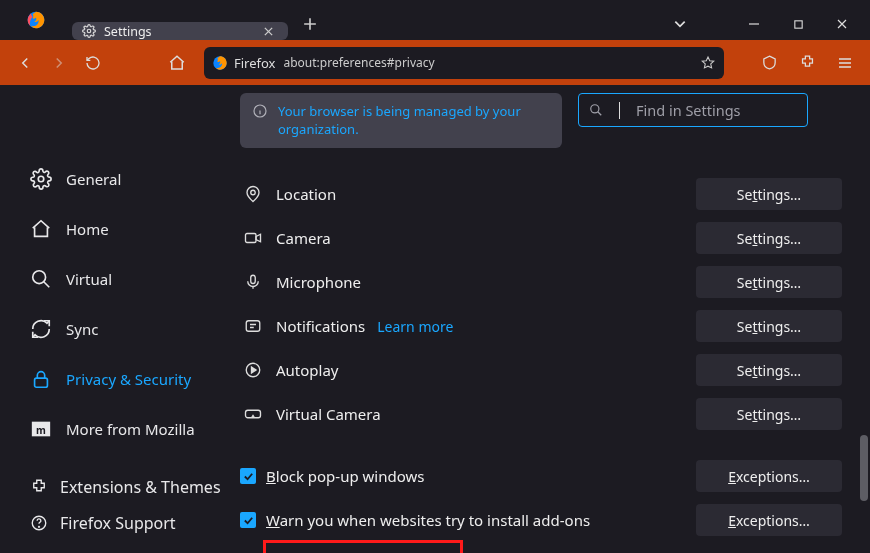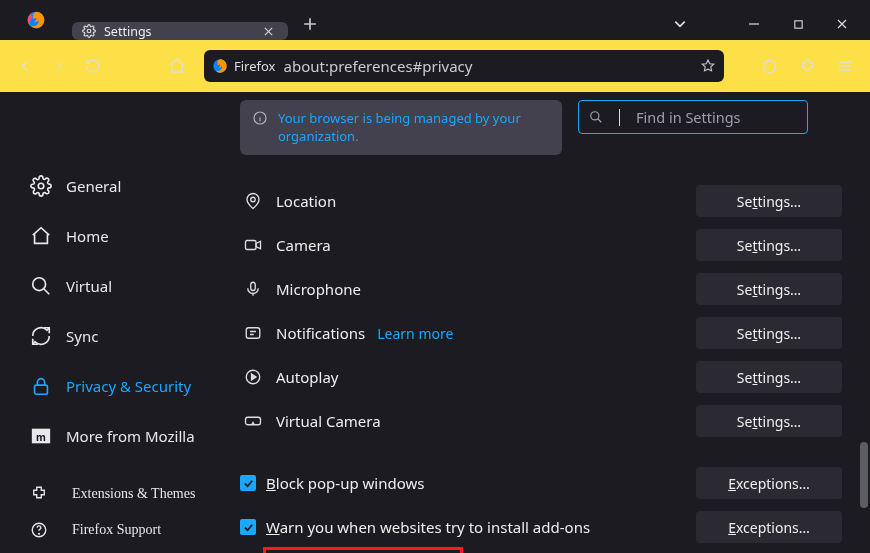--- a/index.html
+++ b/index.html
@@ -4,30 +4,30 @@
 <style>
   * { box-sizing: border-box; margin: 0; padding: 0; }
   html, body { width: 870px; height: 553px; overflow: hidden; font-family: "Segoe UI", system-ui, sans-serif; background:#1c1b22; color:#fbfbfe; }
   .titlebar { height:40px; background:#1c1b22; display:flex; align-items:flex-end; padding:0 6px 0 0; }
   .app-icon { width:72px; display:flex; align-items:center; justify-content:center; height:100%; }
   .tab { height:18px; background:#42414d; border-radius:6px; display:flex; align-items:center; padding:0 10px; min-width:216px; gap:8px; font-size:12.5px; color:#eee; }
   .tab .close { margin-left:auto; width:20px; height:20px; display:flex; align-items:center; justify-content:center; border-radius:4px; }
   .newtab { width:32px; height:32px; display:flex; align-items:center; justify-content:center; margin-left:6px; color:#ccc; }
   .tb-spacer { flex:1; }
   .win-btn { width:44px; height:32px; display:flex; align-items:center; justify-content:center; color:#ddd; }
-  .toolbar { height:52px; background:#fde047; display:flex; align-items:center; padding:0 8px; gap:0; }
+  .toolbar { height:45px; background:#c2410c; display:flex; align-items:center; padding:0 8px; gap:0; }
   .tbtn { width:34px; height:34px; display:flex; align-items:center; justify-content:center; color:#ddd; border-radius:4px; }
   .urlbar { flex:1; max-width:520px; margin-left:10px; height:32px; background:#1c1b22; border-radius:6px; display:flex; align-items:center; padding:0 8px; gap:8px; }
   .urlbar .brand { display:flex; align-items:center; gap:6px; font-size:13px; color:#ddd; }
-  .urlbar .addr { font-size:15px; color:#ccc; flex:1; }
+  .urlbar .addr { font-size:12px; color:#ccc; flex:1; }
   .content { position:relative; height:469px; display:flex; background:#1c1b22; }
   .sidebar { width:240px; padding:22px 0 0 30px; }
   .side-item { display:flex; align-items:center; gap:14px; height:40px; font-size:15px; color:#e8e8ea; margin-bottom:10px; cursor:pointer; }
   .side-item.active { color:#1aa7ff; }
-  .side-item.small { font-size:14px; height:32px; margin-bottom:4px; gap:24px;font-family:Liberation Serif, serif;}
+  .side-item.small { font-size:16px; height:32px; margin-bottom:4px; gap:12px;}
   .side-group-gap { height:12px; }
   .main { flex:1; padding-top:0; position:relative; }
   .banner-row { display:flex; align-items:flex-start; gap:16px; padding:8px 0 0 0; }
   .org-banner { background:#42414d; border-radius:6px; padding:10px 3px 10px 12px; width:322px; display:flex; gap:10px; color:#b0b0b8; font-size:13px; }
   .org-banner .msg { color:#1aa7ff; line-height:1.35; }
   .searchbox { width:230px; height:34px; border:1.5px solid #1aa7ff; border-radius:4px; display:flex; align-items:center; gap:16px; padding:0 10px; color:#9f9fa8; font-size:14.5px; margin-right:20px;}
   .perm-list { margin-top:24px; }
   .perm-row { display:flex; align-items:center; height:44px; }
   .perm-icon { width:26px; display:flex; align-items:center; justify-content:center; color:#ddd; margin-right:10px;}
   .perm-label { font-size:15px; color:#eee; }

